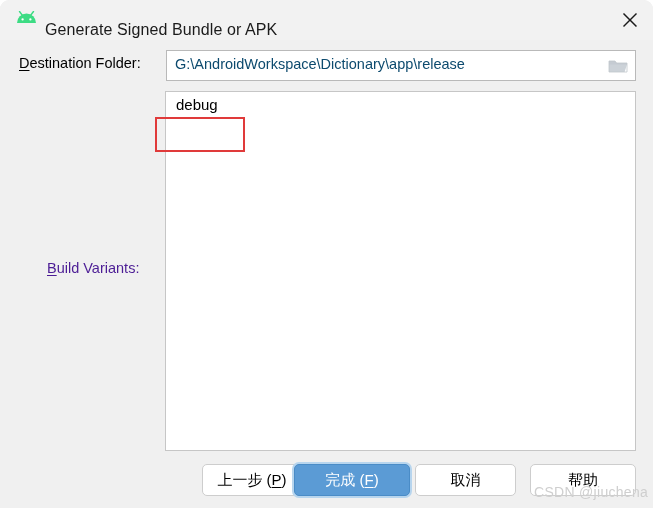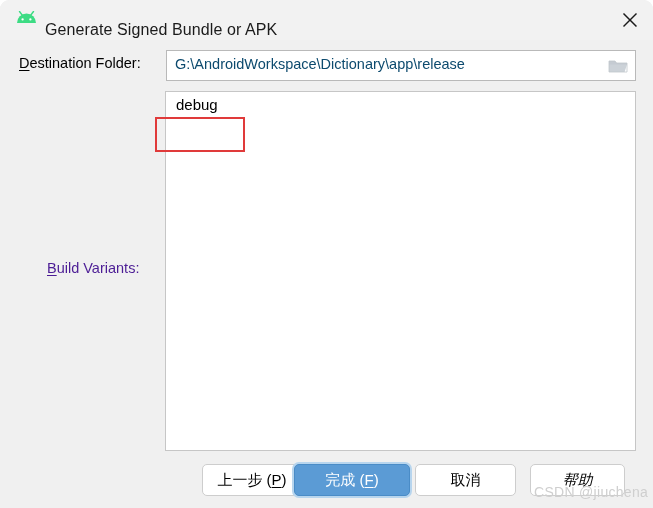--- a/index.html
+++ b/index.html
@@ -179,21 +179,21 @@
   #btn-prev   { left: 180px; width: 100px; margin-left: 22px; }
   #btn-finish {
     left: 294px;
     width: 116px;
     background: #5b9bd5;
     color: #ffffff;
     border: 1px solid #4a8cc7;
     box-shadow: 0 0 0 2px #b7d5ee;
   }
   #btn-cancel { left: 415px; width: 101px; }
-  #btn-help   { left: 530px; width: 95px; font-style: italic; }
+  #btn-help   { left: 530px; width: 106px; }
   .btn .mn { text-decoration: underline; text-underline-offset: 2px; }
 
   
   #watermark {
     position: absolute;
     left: 534px;
     top: 484px;
     font-size: 14px;
     color: #cfcfcf;
     white-space: nowrap;

